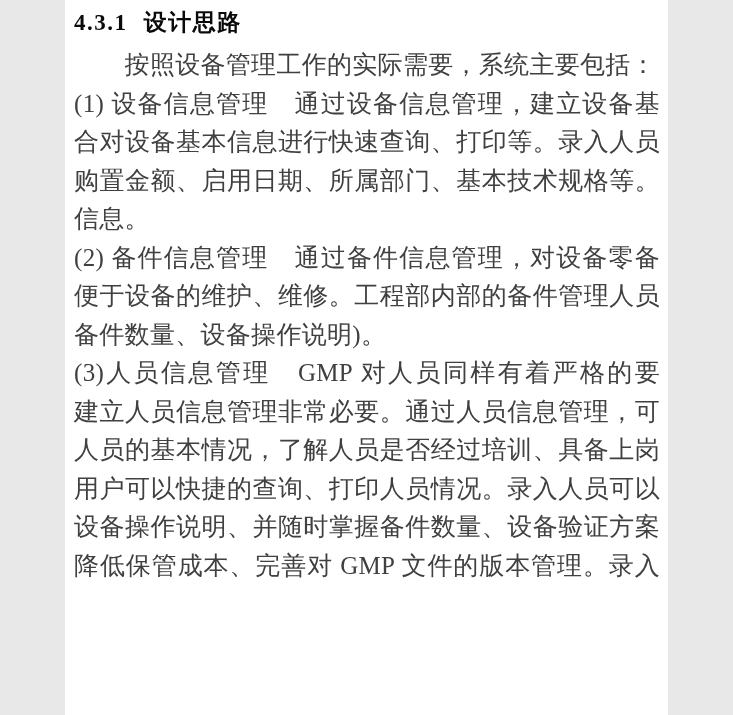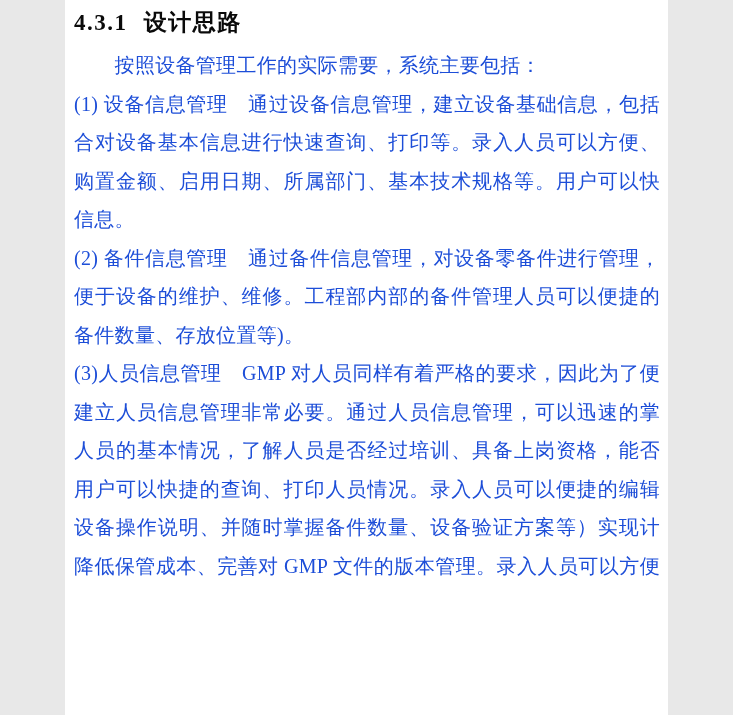--- a/index.html
+++ b/index.html
@@ -23,22 +23,22 @@
     margin: 0;
     font-size: 23px;
     line-height: 30px;
     font-weight: bold;
     letter-spacing: 1.5px;
     word-spacing: 9px;
     color: #0a0a0a;
   }
   .page-body {
     margin-top: 8px;
-    font-size: 20px;
-    color: #1d4ed8;
+    font-size: 25px;
+    color: #404040;
   }
   .para {
     margin: 0;
     padding: 0;
   }
   .line {
     height: 38.5px;
     line-height: 38.5px;
     text-align: justify;
     text-align-last: left;
@@ -65,21 +65,21 @@
     <div class="para">
       <div class="line stretch">(1) 设备信息管理　通过设备信息管理，建立设备基础信息，包括设备产地、</div>
       <div class="line stretch">合对设备基本信息进行快速查询、打印等。录入人员可以方便、快捷的修改设备</div>
       <div class="line stretch">购置金额、启用日期、所属部门、基本技术规格等。用户可以快速的、多条件组</div>
       <div class="line">信息。</div>
     </div>
 
     <div class="para">
       <div class="line stretch">(2) 备件信息管理　通过备件信息管理，对设备零备件进行管理，用户可以随</div>
       <div class="line stretch">便于设备的维护、维修。工程部内部的备件管理人员可以便捷的编辑备件情况(如</div>
-      <div class="line">备件数量、存放位置等)。</div>
+      <div class="line">备件数量、设备操作说明)。</div>
     </div>
 
     <div class="para">
       <div class="line stretch">(3)人员信息管理　GMP 对人员同样有着严格的要求，因此为了便于人员管理，</div>
       <div class="line stretch">建立人员信息管理非常必要。通过人员信息管理，可以迅速的掌握每个岗位工作</div>
       <div class="line stretch">人员的基本情况，了解人员是否经过培训、具备上岗资格，能否胜任相应的要求。</div>
       <div class="line">用户可以快捷的查询、打印人员情况。录入人员可以便捷的编辑人员信息。</div>
     </div>
 
     <div class="para">

